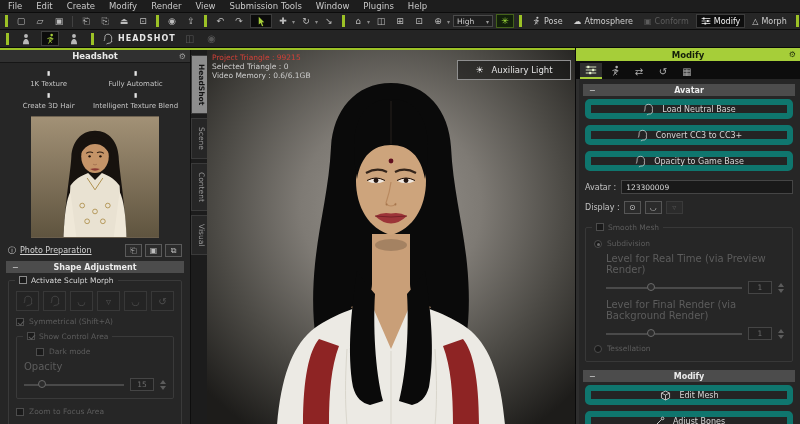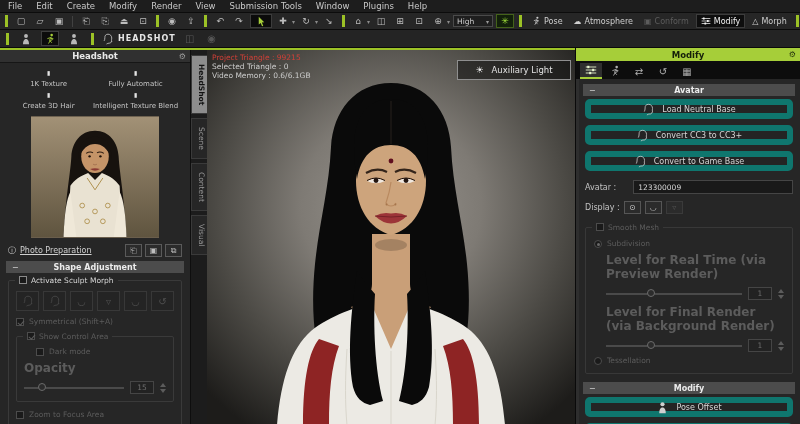--- a/index.html
+++ b/index.html
@@ -69,21 +69,21 @@
   .cb.dis { border-color:#4c4c4c; }
   .cb.checked::after { content:""; position:absolute; left:1.5px; top:0px; width:2.5px; height:5px; border:solid #aaa; border-width:0 1.4px 1.4px 0; transform:rotate(40deg); }
   .cb.dis.checked::after { border-color:#5c5c5c; }
   .rad { width:8px; height:8px; border-radius:50%; border:1px solid #4c4c4c; background:#1a1a1a; position:relative; flex:none; }
   .rad.on::after { content:""; position:absolute; left:2px; top:2px; width:3px; height:3px; border-radius:50%; background:#6a6a6a; }
   .morph-icons { display:flex; gap:4px; justify-content:space-between; margin:4px 2px 6px 2px; }
   .micon { width:24px; height:20px; border:1px solid #383838; background:#242424; color:#4f4f4f; font-size:10px; display:flex; align-items:center; justify-content:center; }
   .check-row { display:flex; align-items:center; gap:5px; font-size:7.5px; color:#d4d4d4; margin:4px 2px; }
   .check-row.dis { color:#5c5c5c; }
   .check-row.ind { margin-left:14px; }
-  .dim-label { font-size:12px; color:#5c5c5c; margin:5px 2px 2px 2px;font-weight:bold; }
+  .dim-label { font-size:10px; color:#5c5c5c; margin:5px 2px 2px 2px; }
   .slider-row { display:flex; align-items:center; gap:6px; margin:6px 2px 2px 2px; }
   .slider { flex:1; height:2px; background:#4a4a4a; position:relative; }
   .thumb { position:absolute; top:-4px; width:8px; height:8px; border-radius:50%; background:#2c2c2c; border:1px solid #6a6a6a; }
   .spinval { width:24px; height:13px; border:1px solid #454545; background:#222; color:#6e6e6e; font-size:7.5px; display:flex; align-items:center; justify-content:center; flex:none; }
   .spinner { display:flex; flex-direction:column; gap:2px; flex:none; }
   .spinner i { width:0; height:0; border-left:3px solid transparent; border-right:3px solid transparent; }
   .spinner .up { border-bottom:4px solid #5c5c5c; }
   .spinner .dn { border-top:4px solid #5c5c5c; }
   .lp-side { width:17px; flex:none; background:#1c1c1c; display:flex; flex-direction:column; gap:4px; padding-top:5px; border-left:1px solid #0e0e0e; }
   .vtab { writing-mode:vertical-rl; font-size:7.5px; color:#9a9a9a; background:#262626; border:1px solid #3a3a3a; border-right:none; padding:8px 1px; text-align:center; }
@@ -103,21 +103,21 @@
   .rp-header { height:13px; background:#a6ce39; display:flex; align-items:center; justify-content:center; position:relative; font-size:8.5px; font-weight:bold; color:#15200a; }
   .rp-header .hgear { position:absolute; right:4px; color:#2a3a10; font-size:8px; font-weight:normal; }
   .rp-tabs { height:18px; background:#0d0d0d; display:flex; align-items:flex-end; gap:2px; padding:0 4px; }
   .rp-tab { width:22px; height:16px; display:flex; align-items:center; justify-content:center; color:#b0b0b0; font-size:10px; }
   .rp-tab .svgi { width:12px; height:12px; }
   .rp-tab.active { background:#2f2f2f; border-bottom:2px solid #a6ce39; color:#e8f5cf; }
   .rp-body { flex:1; padding:5px 5px 0 7px; position:relative; display:flex; flex-direction:column; overflow:hidden; }
   .rp-grip { position:absolute; left:0; top:0; bottom:0; width:3px; background:#2e2e2e; }
   .big-btn { height:20px; border:6px solid #0f766e; border-radius:5px; background:#242424; display:flex; align-items:center; justify-content:center; gap:7px; font-size:8px; color:#d6d6d6; margin:3px 2px; flex:none; }
   .big-btn .svgi { width:13px; height:13px; color:#cfcfcf; }
-  .field-row { display:flex; align-items:center; gap:17px; font-size:8px; color:#c2c2c2; margin:6px 2px 2px 2px; }
+  .field-row { display:flex; align-items:center; gap:5px; font-size:8px; color:#c2c2c2; margin:6px 2px 2px 2px; }
   .field-row input { flex:1; height:14px; background:#191919; border:1px solid #454545; color:#d8d8d8; font-size:7.5px; padding:0 4px; font-family:"DejaVu Sans",sans-serif; }
   .disp-row { display:flex; align-items:center; gap:4px; font-size:8px; color:#c2c2c2; margin:5px 2px; }
   .dbtn { width:17px; height:13px; border:1px solid #565656; background:#2b2b2b; color:#c6c6c6; font-size:8px; display:flex; align-items:center; justify-content:center; }
   .dbtn.dis { border-color:#3a3a3a; color:#4f4f4f; }
   .rp-group { border:1px solid #383838; border-radius:2px; margin:8px 2px 0 2px; padding:7px 6px 4px 6px; position:relative; }
   .rp-group .legend-row { background:#262626; }
 </style>
 </head>
 <body>
 
@@ -589,21 +589,21 @@
         <div class="big-btn">
           <svg class="svgi">
               <use href="#sym-face"></use>
             </svg>
           <span>Convert CC3 to CC3+</span>
         </div>
         <div class="big-btn">
           <svg class="svgi">
               <use href="#sym-face"></use>
             </svg>
-          <span>Convert to Game Base</span>
+          <span>Opacity to Game Base</span>
         </div>
 
         <div class="field-row">
           <span>Avatar :</span>
           <input value="123300009" style="">
         </div>
 
         <div class="disp-row">
           <span>Display :</span>
           <span class="dbtn">
@@ -654,26 +654,20 @@
           </div>
         </div>
 
         <div class="section-bar" style="margin-top:8px;">
           <span class="coll">−</span>
           <span>Modify</span>
         </div>
 
         <div class="big-btn">
           <svg class="svgi">
-              <use href="#sym-person"></use>
-            </svg>
-          <span>Pose Offset</span>
-        </div>
-        <div class="big-btn">
-          <svg class="svgi">
               <use href="#sym-cube"></use>
             </svg>
           <span>Edit Mesh</span>
         </div>
         <div class="big-btn">
           <svg class="svgi">
               <use href="#sym-pen"></use>
             </svg>
           <span>Adjust Bones</span>
         </div>

